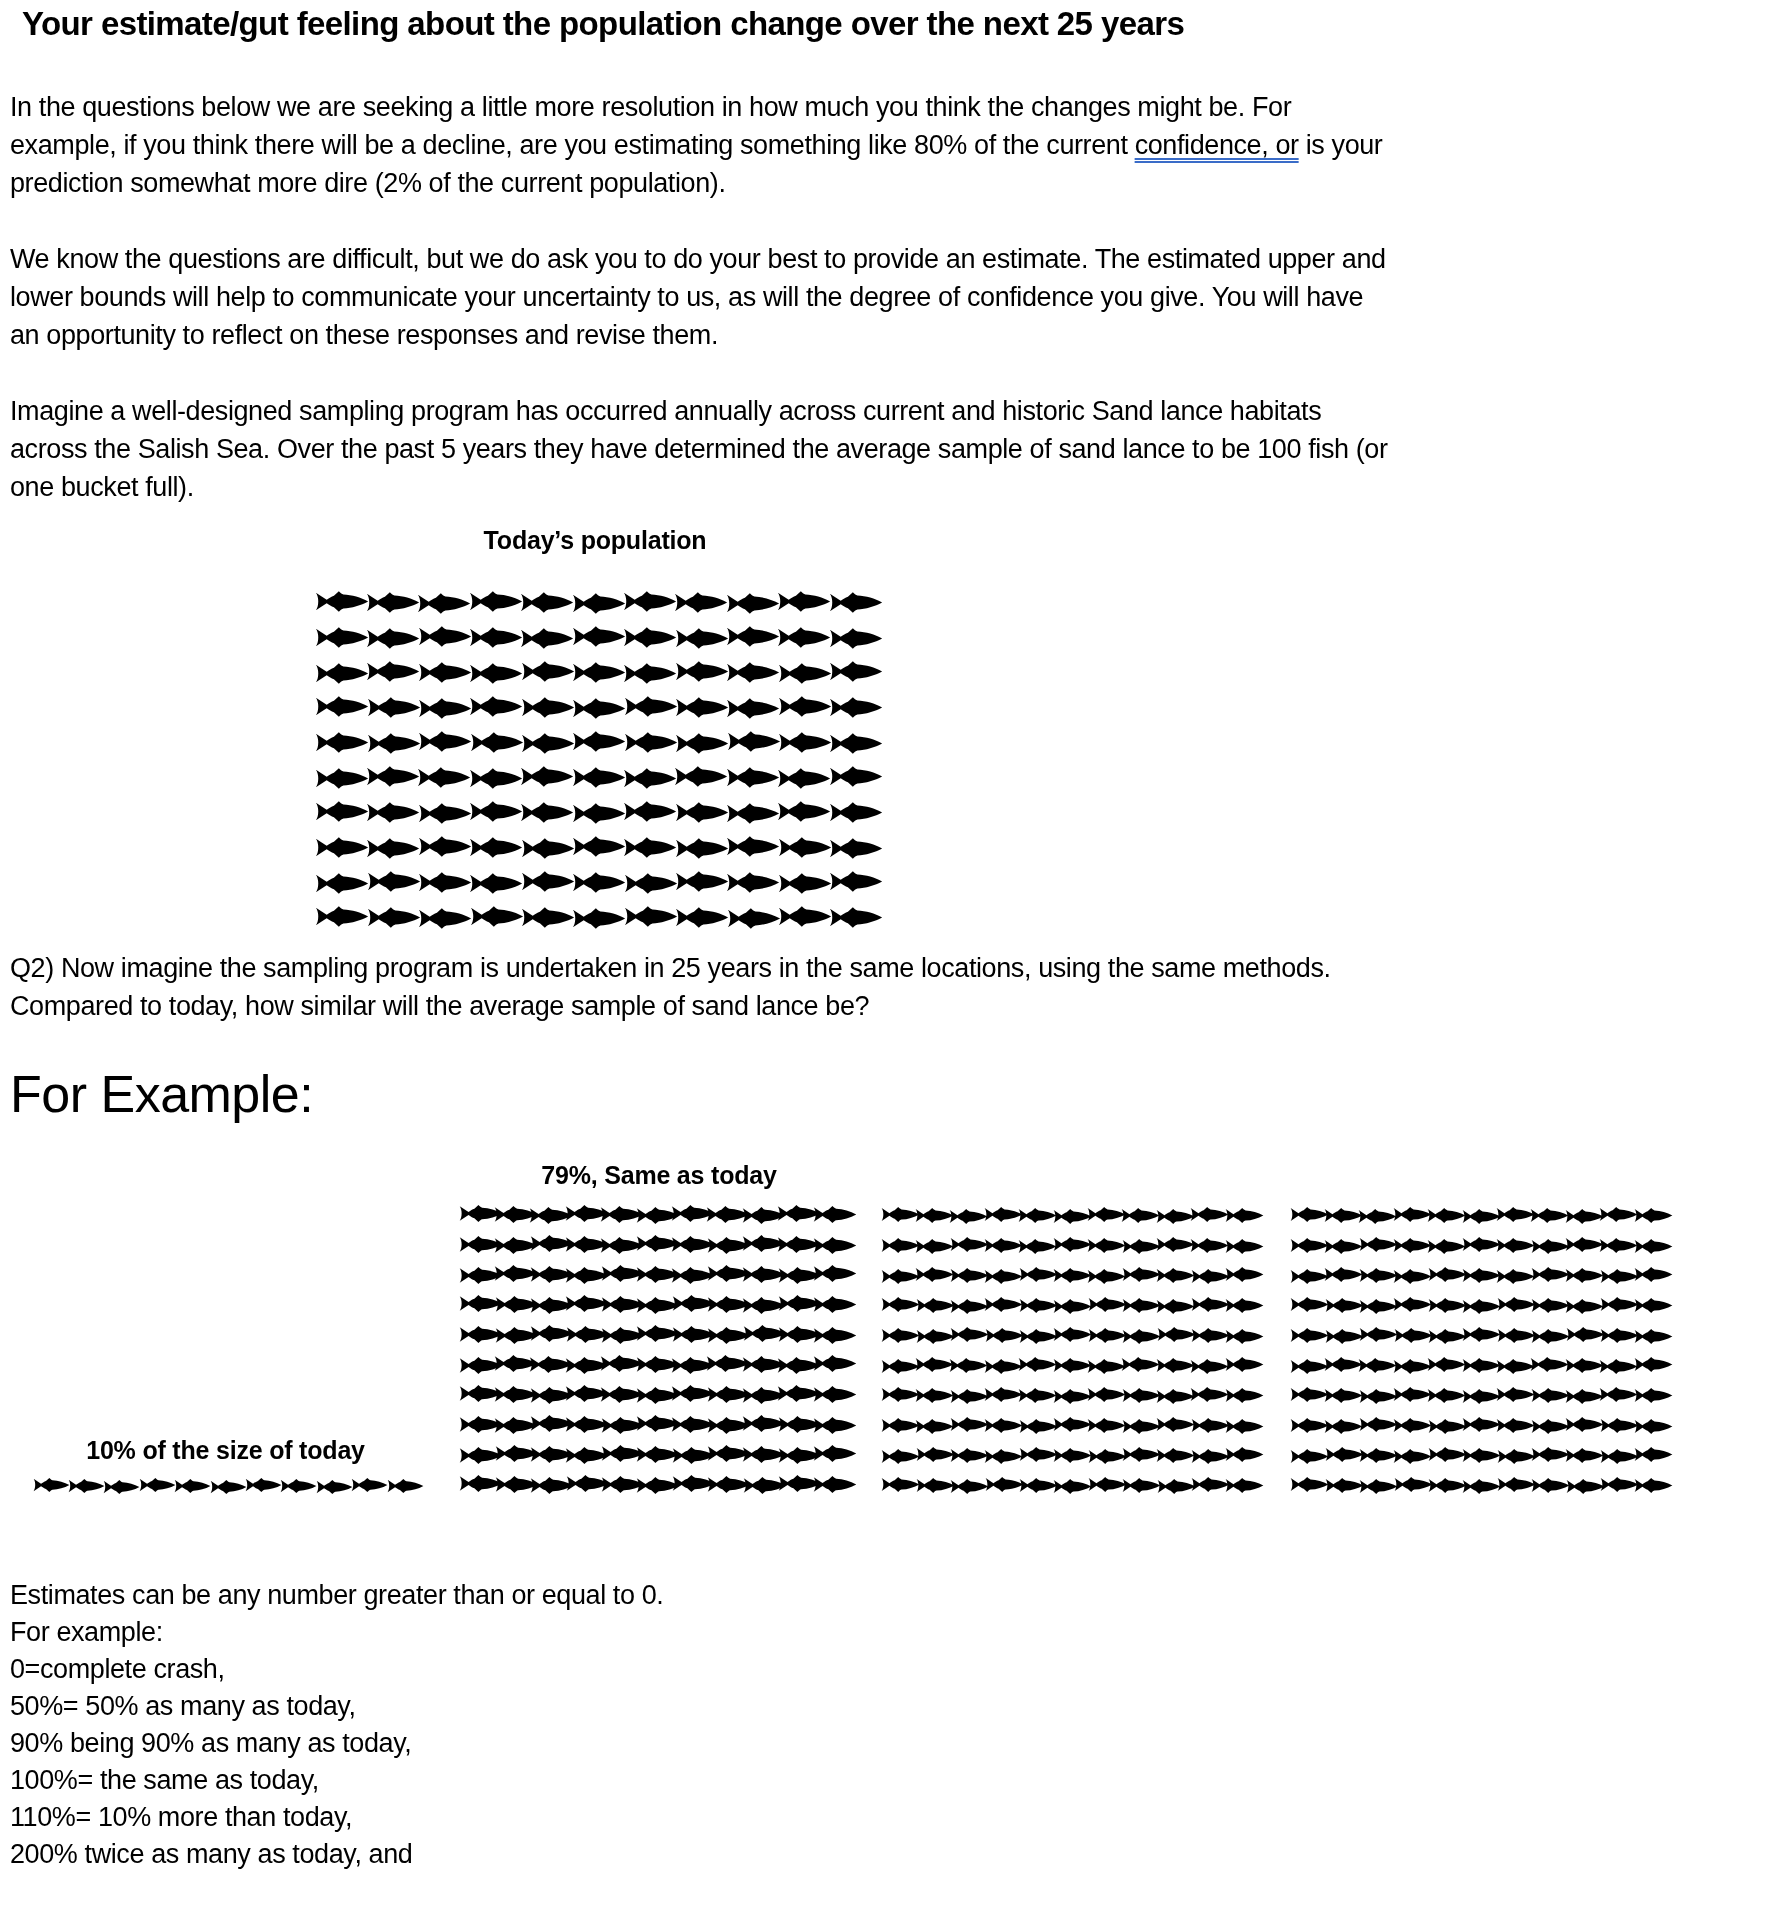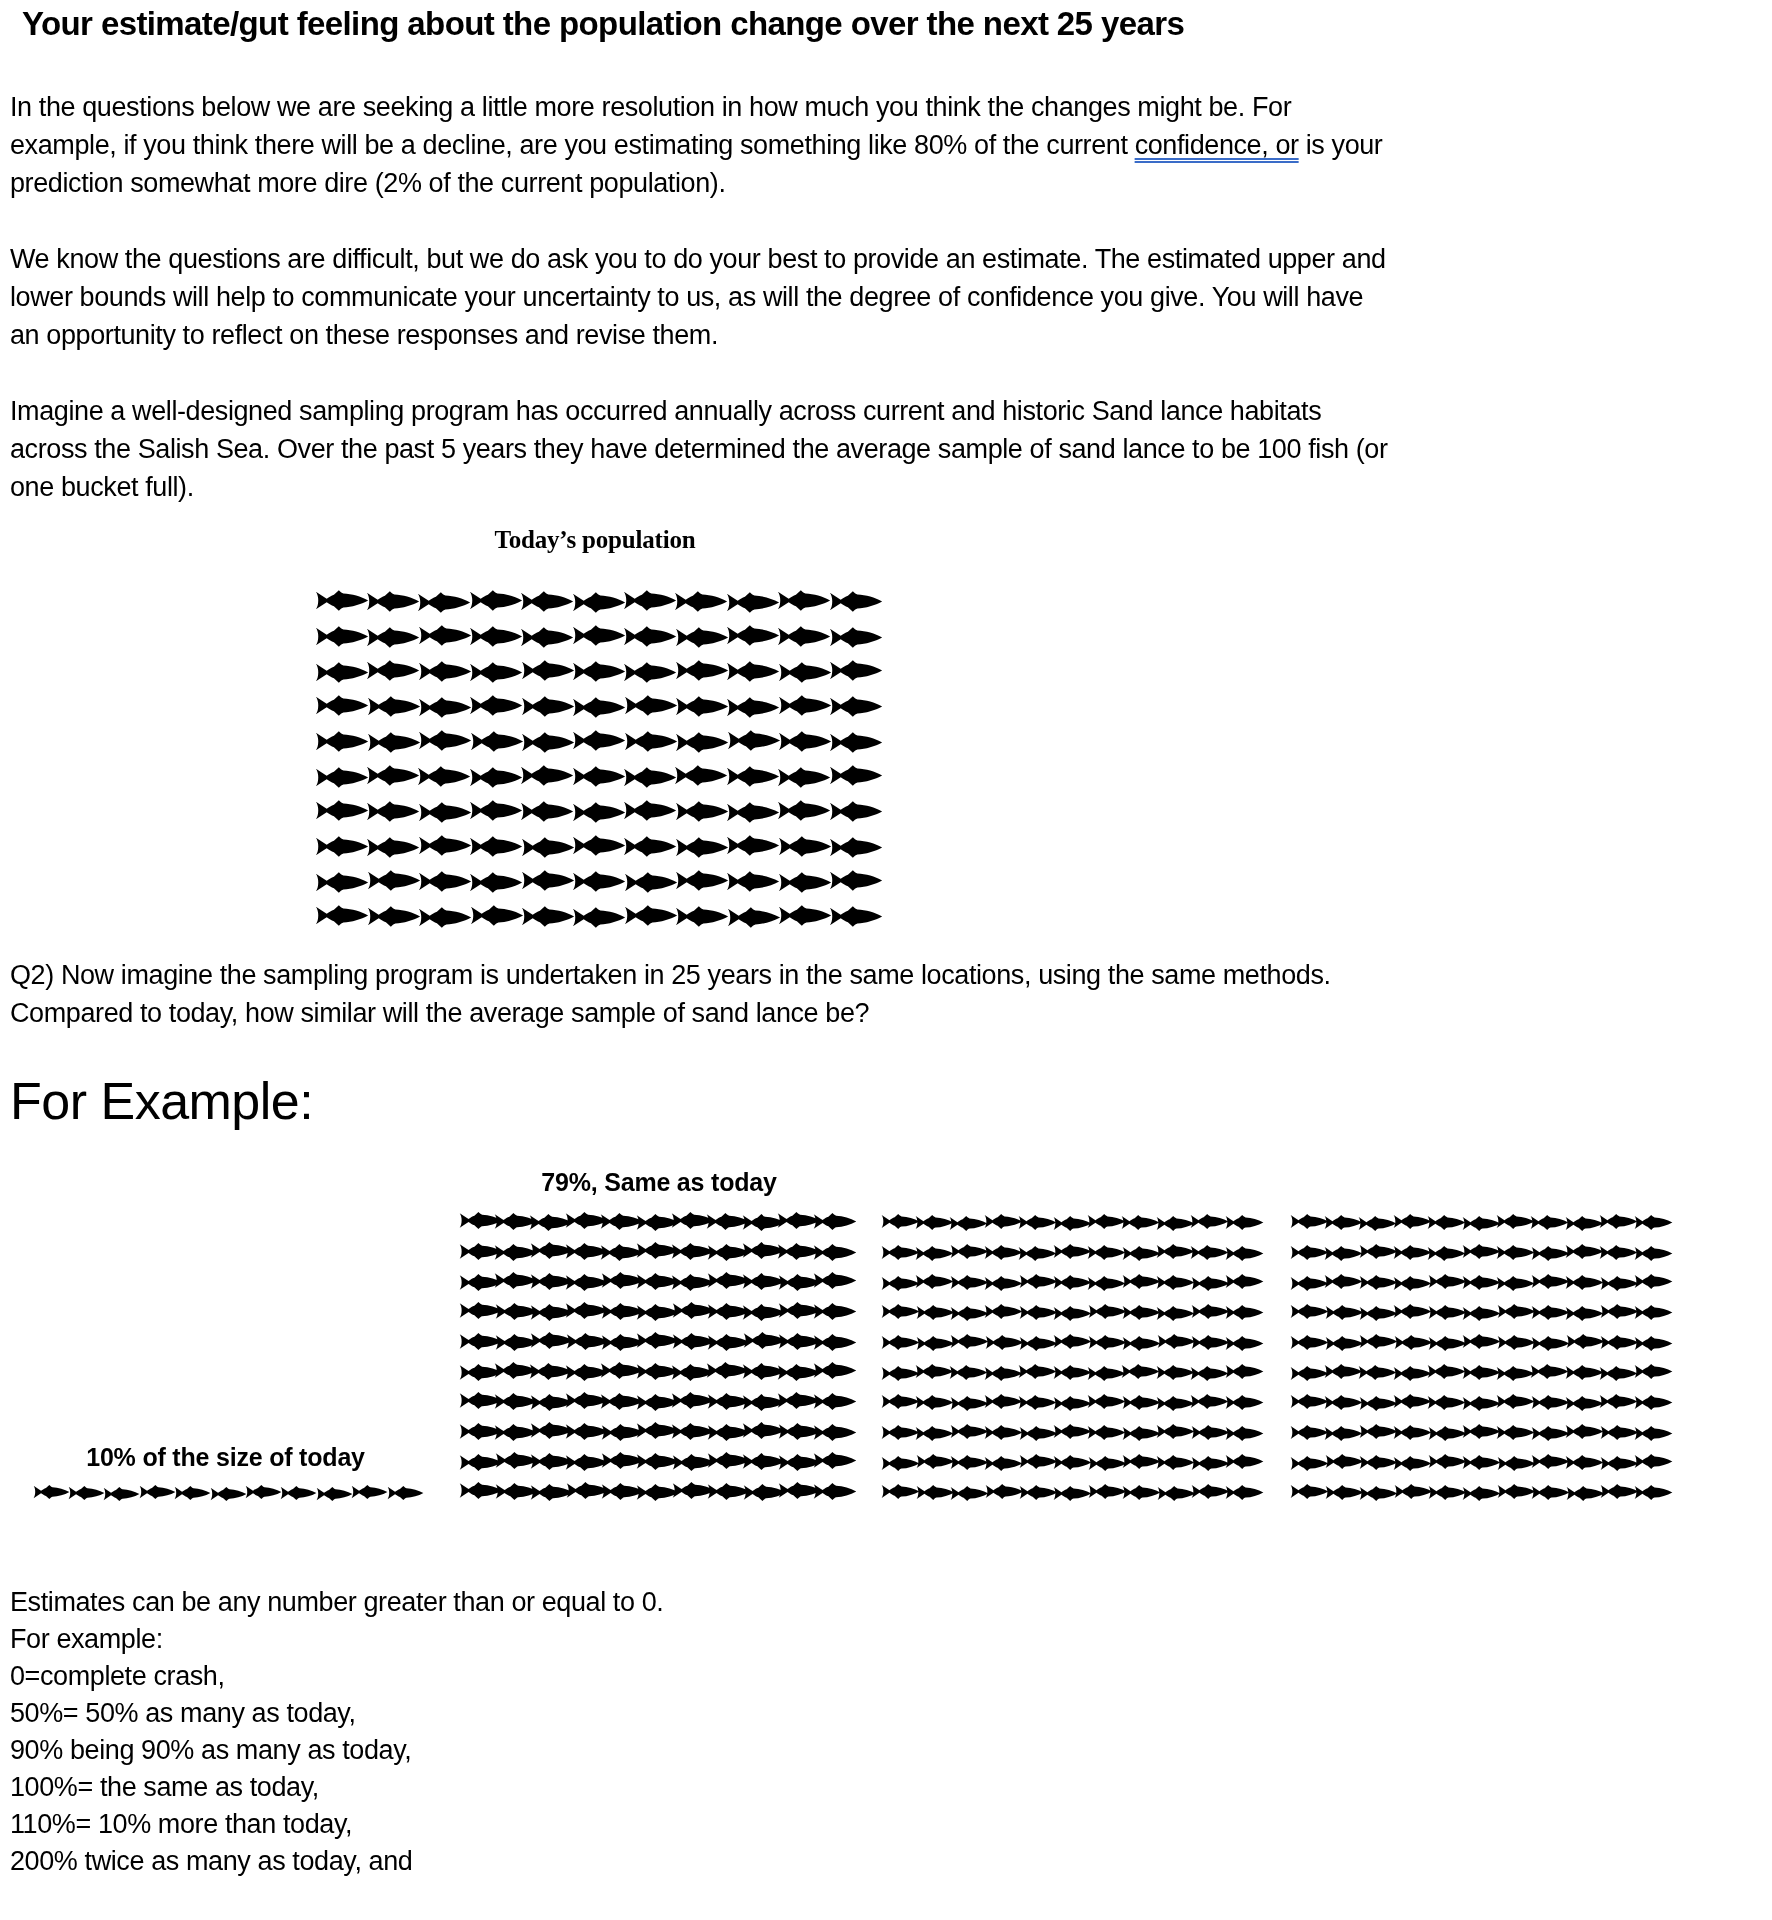--- a/index.html
+++ b/index.html
@@ -31,40 +31,39 @@
     line-height: 26px;
   }
   .para {
     font-size: 27px;
     line-height: 38px;
     letter-spacing: -0.4px;
     white-space: pre-line;
     margin: 38px 0 0 0;
   }
   .para.first { margin-top: 44px; }
-  .para.question { margin-top: 28px; }
+  .para.question { margin-top: 20px; }
 
   .blue-underline {
     color: #000000;
     text-decoration-line: underline;
     text-decoration-style: double;
     text-decoration-color: #3a6cc8;
     text-decoration-thickness: 2px;
     text-underline-offset: 4px;
     cursor: pointer;
   }
 
   .today-label {
     margin: 20px 0 0 295px;
     width: 580px;
     text-align: center;
     font-size: 25px;
     font-weight: bold;
     letter-spacing: -0.2px;
-    font-family: Liberation Serif, serif;
   }
   .today-grid { margin: 36px 0 0 305px; }
 
   .fish-row { display: flex; align-items: center; }
   .fish { display: block; flex: 0 0 auto; fill: #000; }
 
   .example-heading {
     font-size: 52px;
     line-height: 58px;
     margin: 40px 0 0 0;

